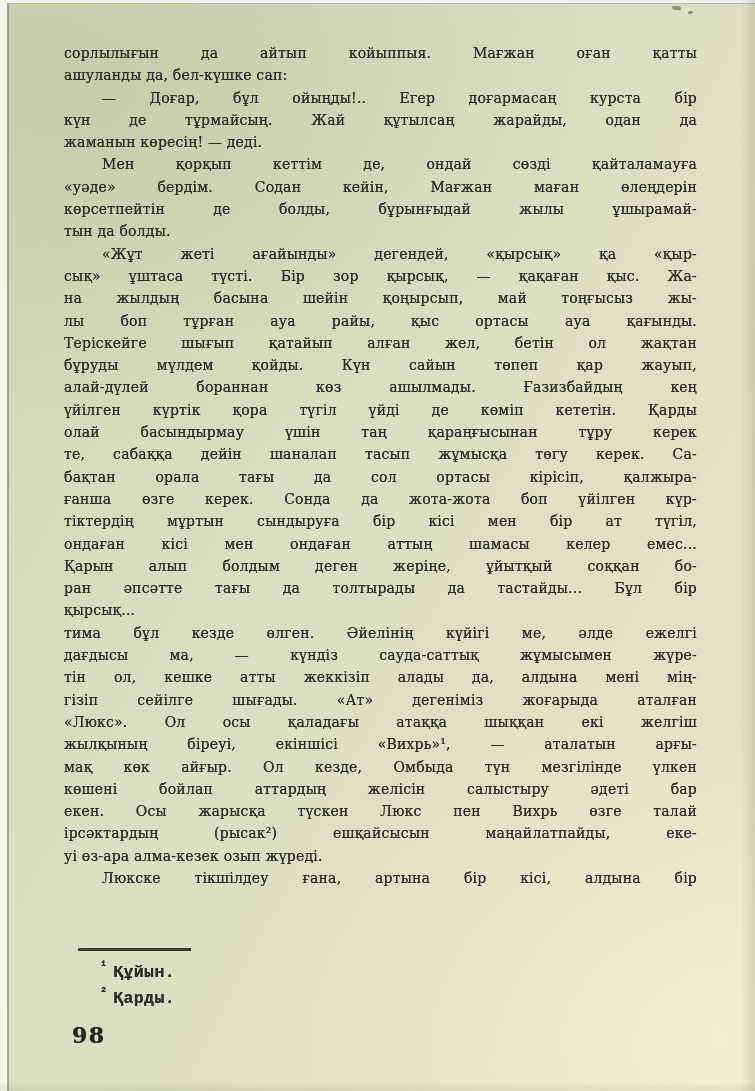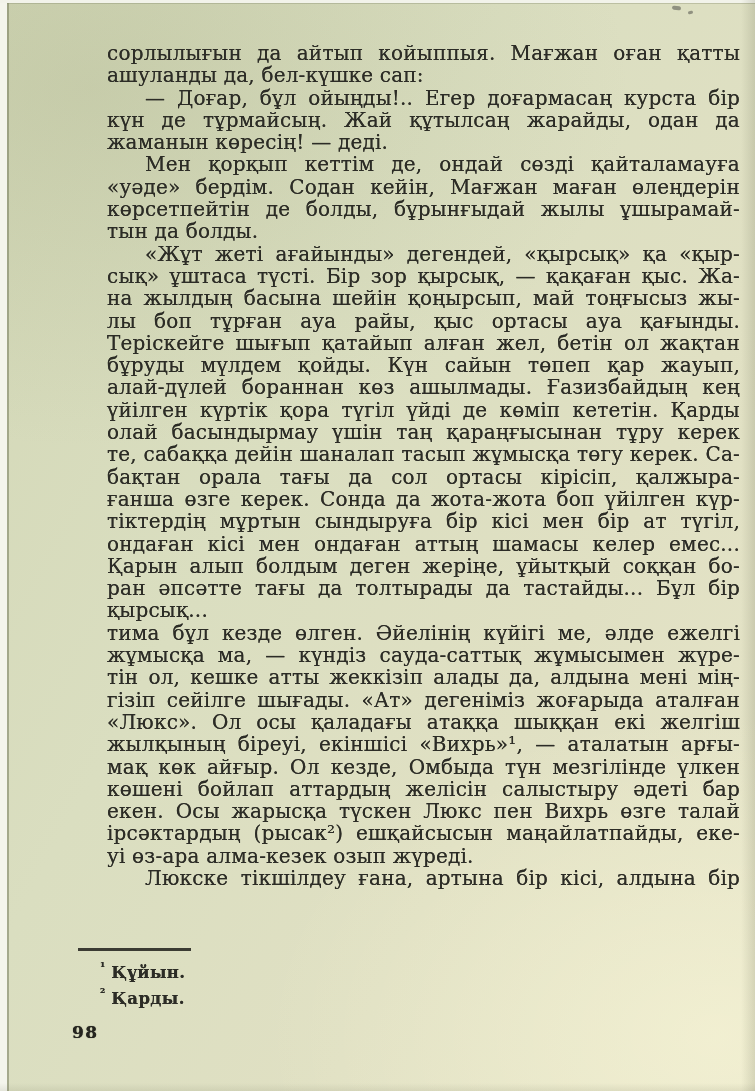--- a/index.html
+++ b/index.html
@@ -22,43 +22,43 @@
                background:linear-gradient(to right,rgba(105,108,84,0) 0%,rgba(105,108,84,0.20) 100%);}
   .edge-bottom{position:absolute;left:0;right:0;bottom:0;height:8px;
                background:linear-gradient(to bottom,rgba(105,108,84,0) 0%,rgba(105,108,84,0.12) 100%);}
   .speck{position:absolute;background:#50504a;border-radius:2px;opacity:.55;}
   .speck.s1{left:672px;top:6px;width:9px;height:4px;transform:rotate(8deg);}
   .speck.s2{left:688px;top:11px;width:5px;height:3px;transform:rotate(-12deg);}
 
   
   .page-text{
     position:absolute;left:64px;top:42px;width:633px;
-    font-size:20px;line-height:22.3px;
+    font-size:14px;line-height:22.3px;
     color:#2c2c26;
     letter-spacing:0.2px;
     text-shadow:0 0 0.6px rgba(44,44,38,0.85);
-    margin-left:43px;
   }
   .line{text-align:justify;text-align-last:justify;height:22.3px;overflow:visible;}
   .line.no-just{text-align-last:left;}
   .line.indent{padding-left:38px;}
 
   
   .footnote-rule{position:absolute;left:78px;top:948px;width:113px;height:3px;background:#3b3b33;}
   .footnotes{
     position:absolute;left:100px;top:957px;
     font-size:16.5px;line-height:21px;color:#2c2c26;
     text-shadow:0 0 0.6px rgba(44,44,38,0.85);
+    font-family:Liberation Mono, monospace;
   }
   .footnote .marker{font-size:12px;vertical-align:super;margin-right:6px;font-weight:bold;}
   .footnote .fn-text{font-weight:bold;letter-spacing:0.4px;}
 
   .page-number{
     position:absolute;left:72px;top:1022px;
-    font-size:17px;font-weight:bold;letter-spacing:1.5px;
+    font-size:22px;font-weight:bold;letter-spacing:1.5px;
     color:#25251f;text-shadow:0 0 0.7px rgba(37,37,31,0.9);
   }
 </style>
 </head>
 <body>
 
 <div class="scan">
 
   <div class="edge-left"></div>
   <div class="edge-left-line"></div>
@@ -90,21 +90,21 @@
       <div class="line">олай басындырмау үшін таң қараңғысынан тұру керек</div>
       <div class="line">те, сабаққа дейін шаналап тасып жұмысқа төгу керек. Са-</div>
       <div class="line">бақтан орала тағы да сол ортасы кірісіп, қалжыра-</div>
       <div class="line">ғанша өзге керек. Сонда да жота-жота боп үйілген күр-</div>
       <div class="line">тіктердің мұртын сындыруға бір кісі мен бір ат түгіл,</div>
       <div class="line">ондаған кісі мен ондаған аттың шамасы келер емес...</div>
       <div class="line">Қарын алып болдым деген жеріңе, ұйытқый соққан бо-</div>
       <div class="line">ран әпсәтте тағы да толтырады да тастайды... Бұл бір</div>
       <div class="line no-just">қырсық...</div>
       <div class="line">тима бұл кезде өлген. Әйелінің күйігі ме, әлде ежелгі</div>
-      <div class="line">жұмысқа ма, — күндіз сауда-саттық жұмысымен жүре-</div>
+      <div class="line">дағдысы ма, — күндіз сауда-саттық жұмысымен жүре-</div>
       <div class="line">тін ол, кешке атты жеккізіп алады да, алдына мені мің-</div>
       <div class="line">гізіп сейілге шығады. «Ат» дегеніміз жоғарыда аталған</div>
       <div class="line">«Люкс». Ол осы қаладағы атаққа шыққан екі желгіш</div>
       <div class="line">жылқының біреуі, екіншісі «Вихрь»¹, — аталатын арғы-</div>
       <div class="line">мақ көк айғыр. Ол кезде, Омбыда түн мезгілінде үлкен</div>
       <div class="line">көшені бойлап аттардың желісін салыстыру әдеті бар</div>
       <div class="line">екен. Осы жарысқа түскен Люкс пен Вихрь өзге талай</div>
       <div class="line">ірсәктардың (рысак²) ешқайсысын маңайлатпайды, еке-</div>
       <div class="line no-just">уі өз-ара алма-кезек озып жүреді.</div>
       <div class="line indent">Люкске тікшілдеу ғана, артына бір кісі, алдына бір</div>

